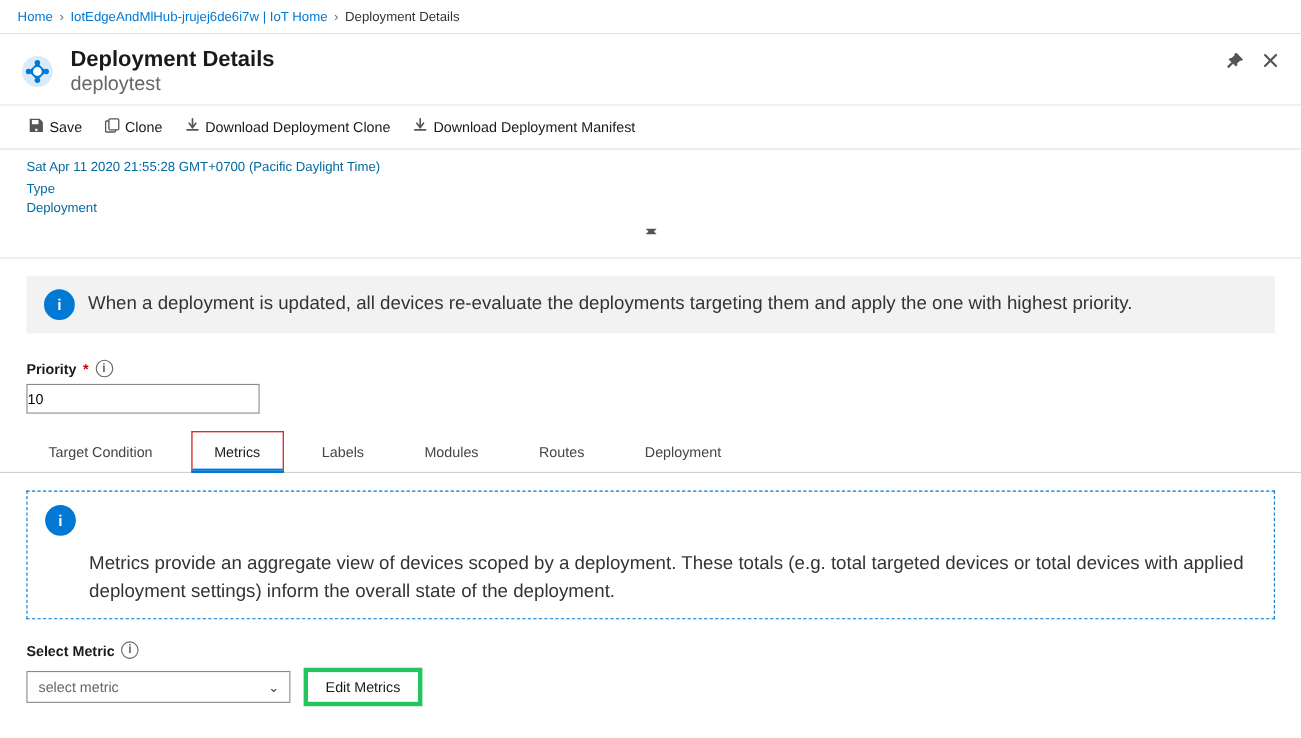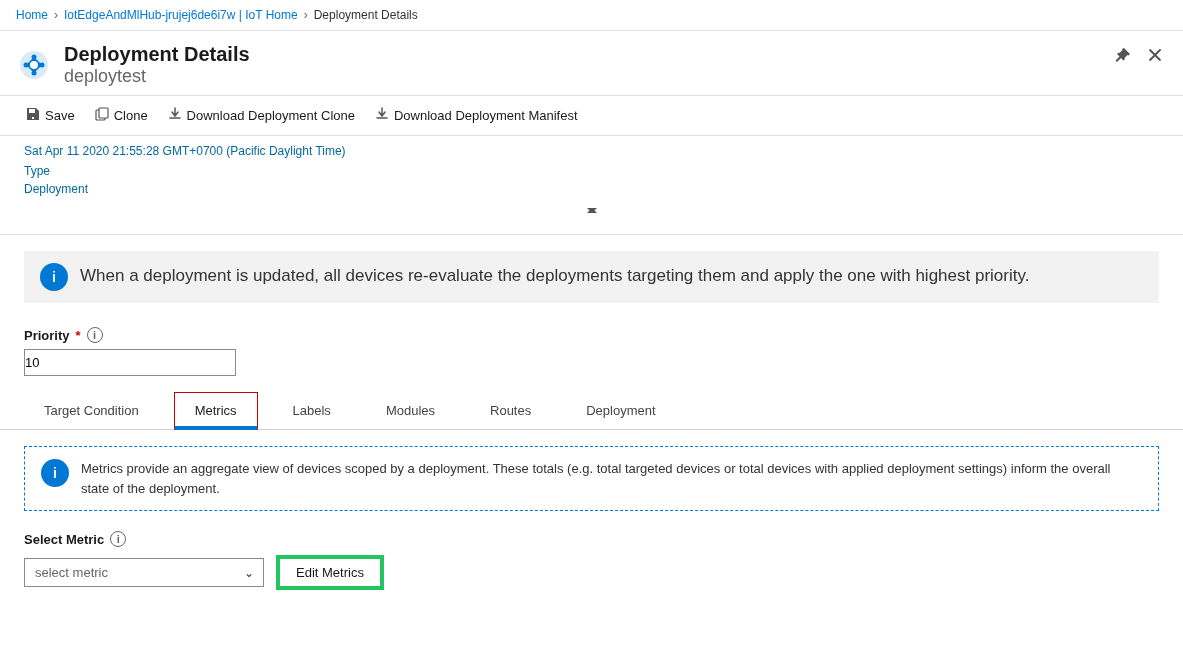--- a/index.html
+++ b/index.html
@@ -266,23 +266,24 @@
       background: #0078d4;
       color: #fff;
       display: flex;
       align-items: center;
       justify-content: center;
       font-weight: 700;
       font-size: 14px;
       flex-shrink: 0;
     }
     .metrics-banner .info-text {
-      font-size: 13px;
+      font-size: 17px;
       color: #333;
       line-height: 1.5;
+      margin-top: 40px;
     }
 
     
     .select-section {
       padding: 4px 8px 16px 24px;
     }
     .select-label {
       font-size: 13px;
       font-weight: 600;
       margin-bottom: 8px;

